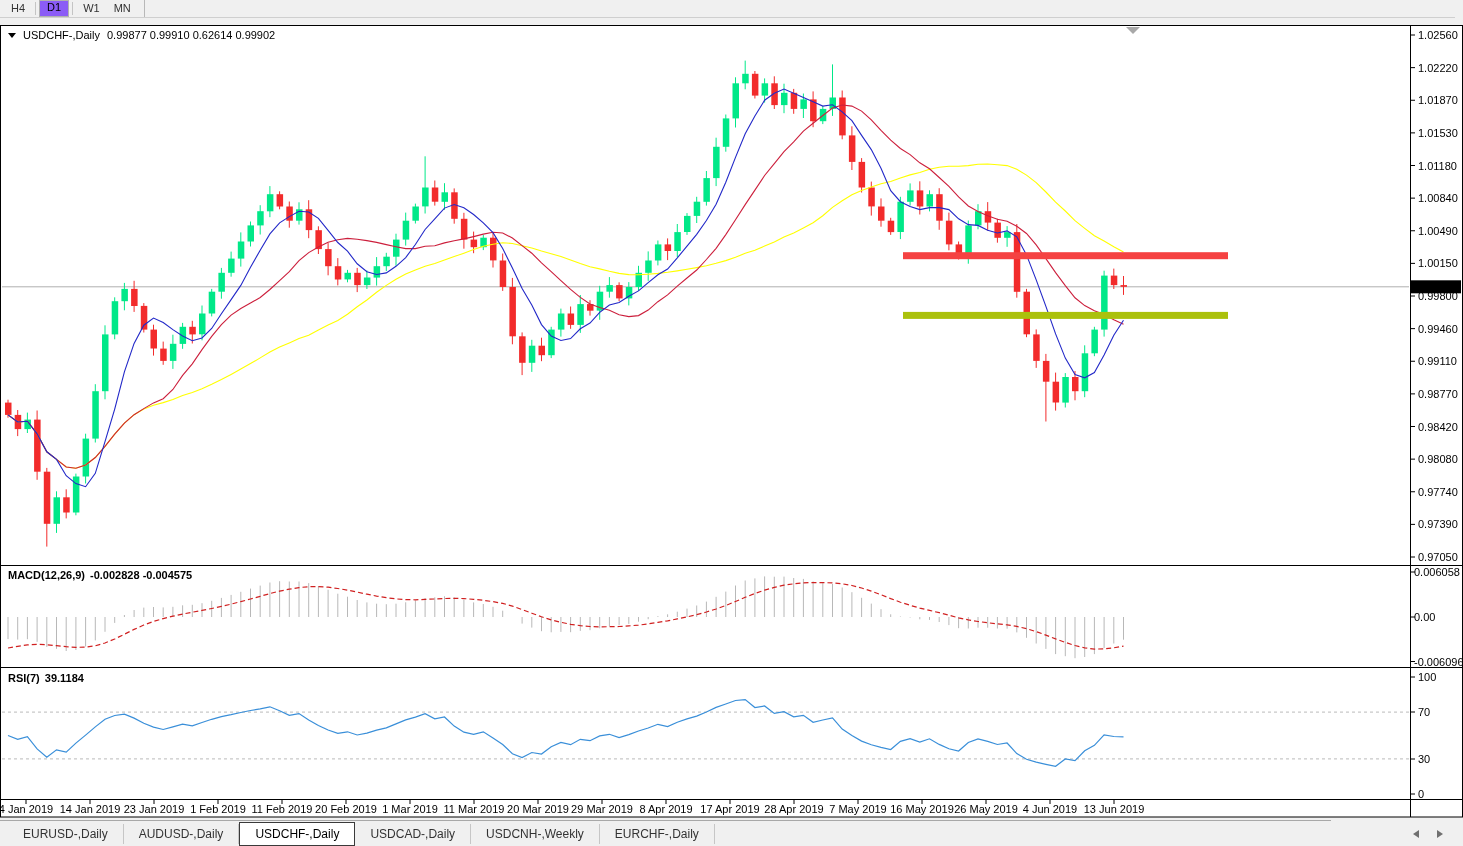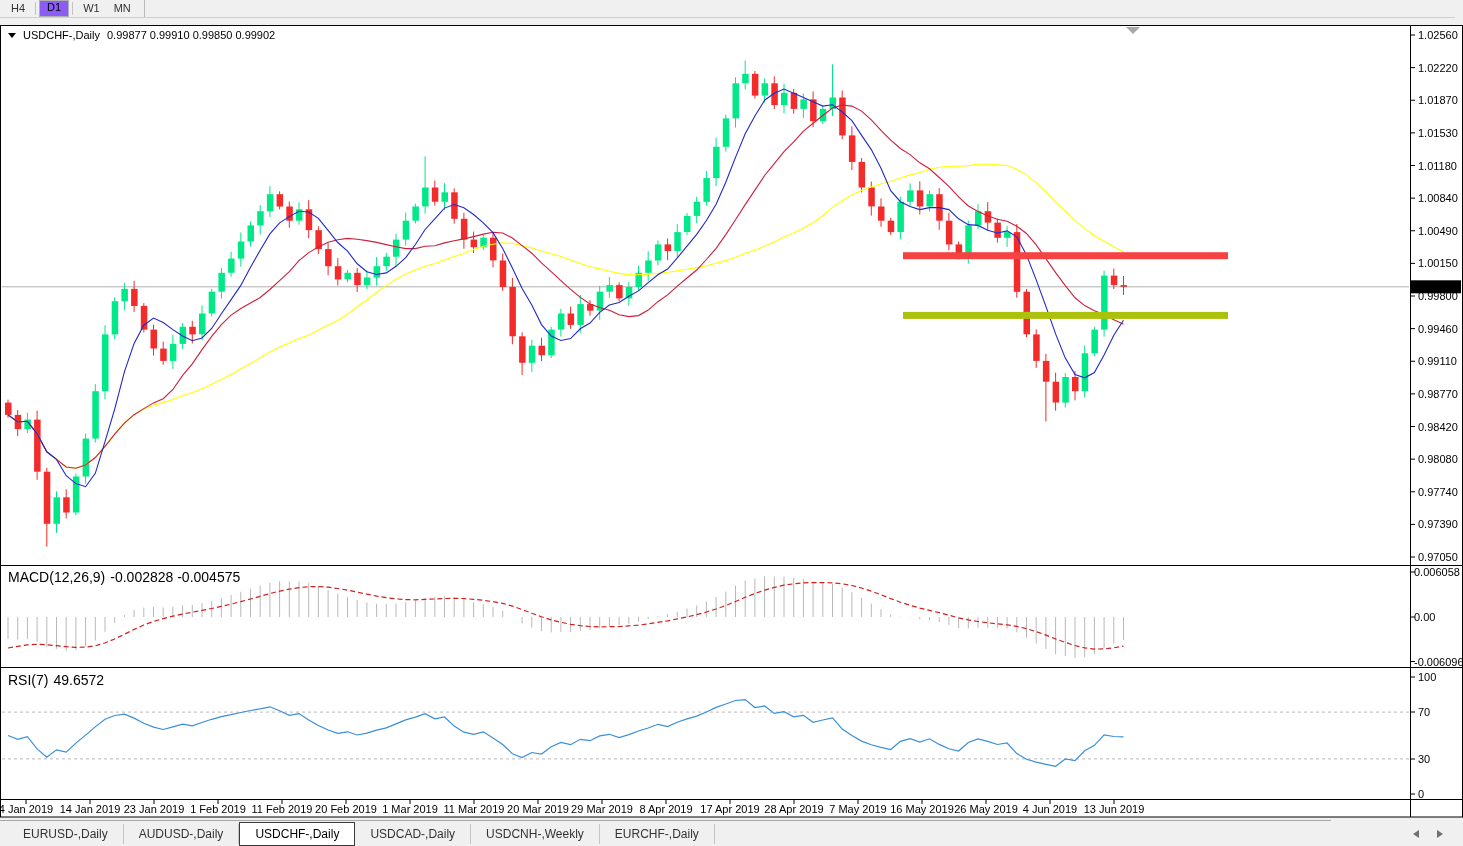--- a/index.html
+++ b/index.html
@@ -11,21 +11,21 @@
   .tf-btn.active{background:#8b5cf6;border:1px solid #b0b0b0;line-height:13px;color:#000;}
   .tf-sep{width:1px;height:13px;background:#c4c4c4;margin:0 3px;}
   .tf-sep.tall{height:17px;margin:0 6px;background:#b8b8b8;}
   
   .chart-bg{position:absolute;left:0;top:25px;width:1463px;height:792px;background:#ffffff;}
   svg#chart-svg{position:absolute;left:0;top:0;width:1463px;height:846px;}
   svg text{font-family:"Liberation Sans",sans-serif;font-size:11px;fill:#000;}
   
   .chart-title{position:absolute;left:8px;top:29px;font-size:11px;color:#000;display:flex;align-items:center;gap:7px;z-index:5;}
   .tri{width:0;height:0;border-left:4px solid transparent;border-right:4px solid transparent;border-top:5px solid #000;display:inline-block;}
-  .pane-title{position:absolute;left:8px;font-size:14px;color:#000;z-index:5;}
+  .pane-title{position:absolute;left:8px;font-size:11px;color:#000;z-index:5;font-weight:bold;}
   #macd-title{top:569px;}
   #rsi-title{top:672px;}
   .pane-title span{margin-right:5px;}
   
   .tabbar{position:absolute;left:0;top:820px;width:1331px;height:26px;background:#f0f0f0;border-top:1px solid #a8a8a8;display:flex;align-items:center;padding-left:8px;box-sizing:border-box;}
   .tab{height:20px;line-height:20px;padding:0 15px;font-size:12px;color:#333;border-right:1px solid #c6c6c6;cursor:default;white-space:nowrap;}
   .tab.active{background:#ffffff;border:1px solid #3a3a3a;height:22px;line-height:22px;color:#000;}
   .tab-scroll{position:absolute;top:830px;width:0;height:0;cursor:default;}
   .tab-scroll.left{right:44px;border-top:4px solid transparent;border-bottom:4px solid transparent;border-right:6px solid #707070;}
   .tab-scroll.right{right:20px;border-top:4px solid transparent;border-bottom:4px solid transparent;border-left:6px solid #707070;}
@@ -513,29 +513,29 @@
       <text x="986" y="813" text-anchor="middle">26 May 2019</text>
       <line x1="1050" y1="799.5" x2="1050" y2="804" stroke="#000"></line>
       <text x="1050" y="813" text-anchor="middle">4 Jun 2019</text>
       <line x1="1114" y1="799.5" x2="1114" y2="804" stroke="#000"></line>
       <text x="1114" y="813" text-anchor="middle">13 Jun 2019</text>
     </svg>
 
   <div class="chart-title">
     <span class="tri"></span>
     <span>USDCHF-,Daily</span>
-    <span>0.99877 0.99910 0.99850 0.99902</span>
+    <span>0.99877 0.99910 0.62614 0.99902</span>
   </div>
 
   <div class="pane-title" id="macd-title">
     <span>MACD(12,26,9)</span><span>-0.002828 -0.004575</span>
   </div>
 
   <div class="pane-title" id="rsi-title">
-    <span>RSI(7)</span><span>49.6572</span>
+    <span>RSI(7)</span><span>39.1184</span>
   </div>
 
   <div class="tabbar" id="tab-strip">
       <span class="tab">EURUSD-,Daily</span>
       <span class="tab">AUDUSD-,Daily</span>
       <span class="tab active">USDCHF-,Daily</span>
       <span class="tab">USDCAD-,Daily</span>
       <span class="tab">USDCNH-,Weekly</span>
       <span class="tab">EURCHF-,Daily</span>
     </div>

